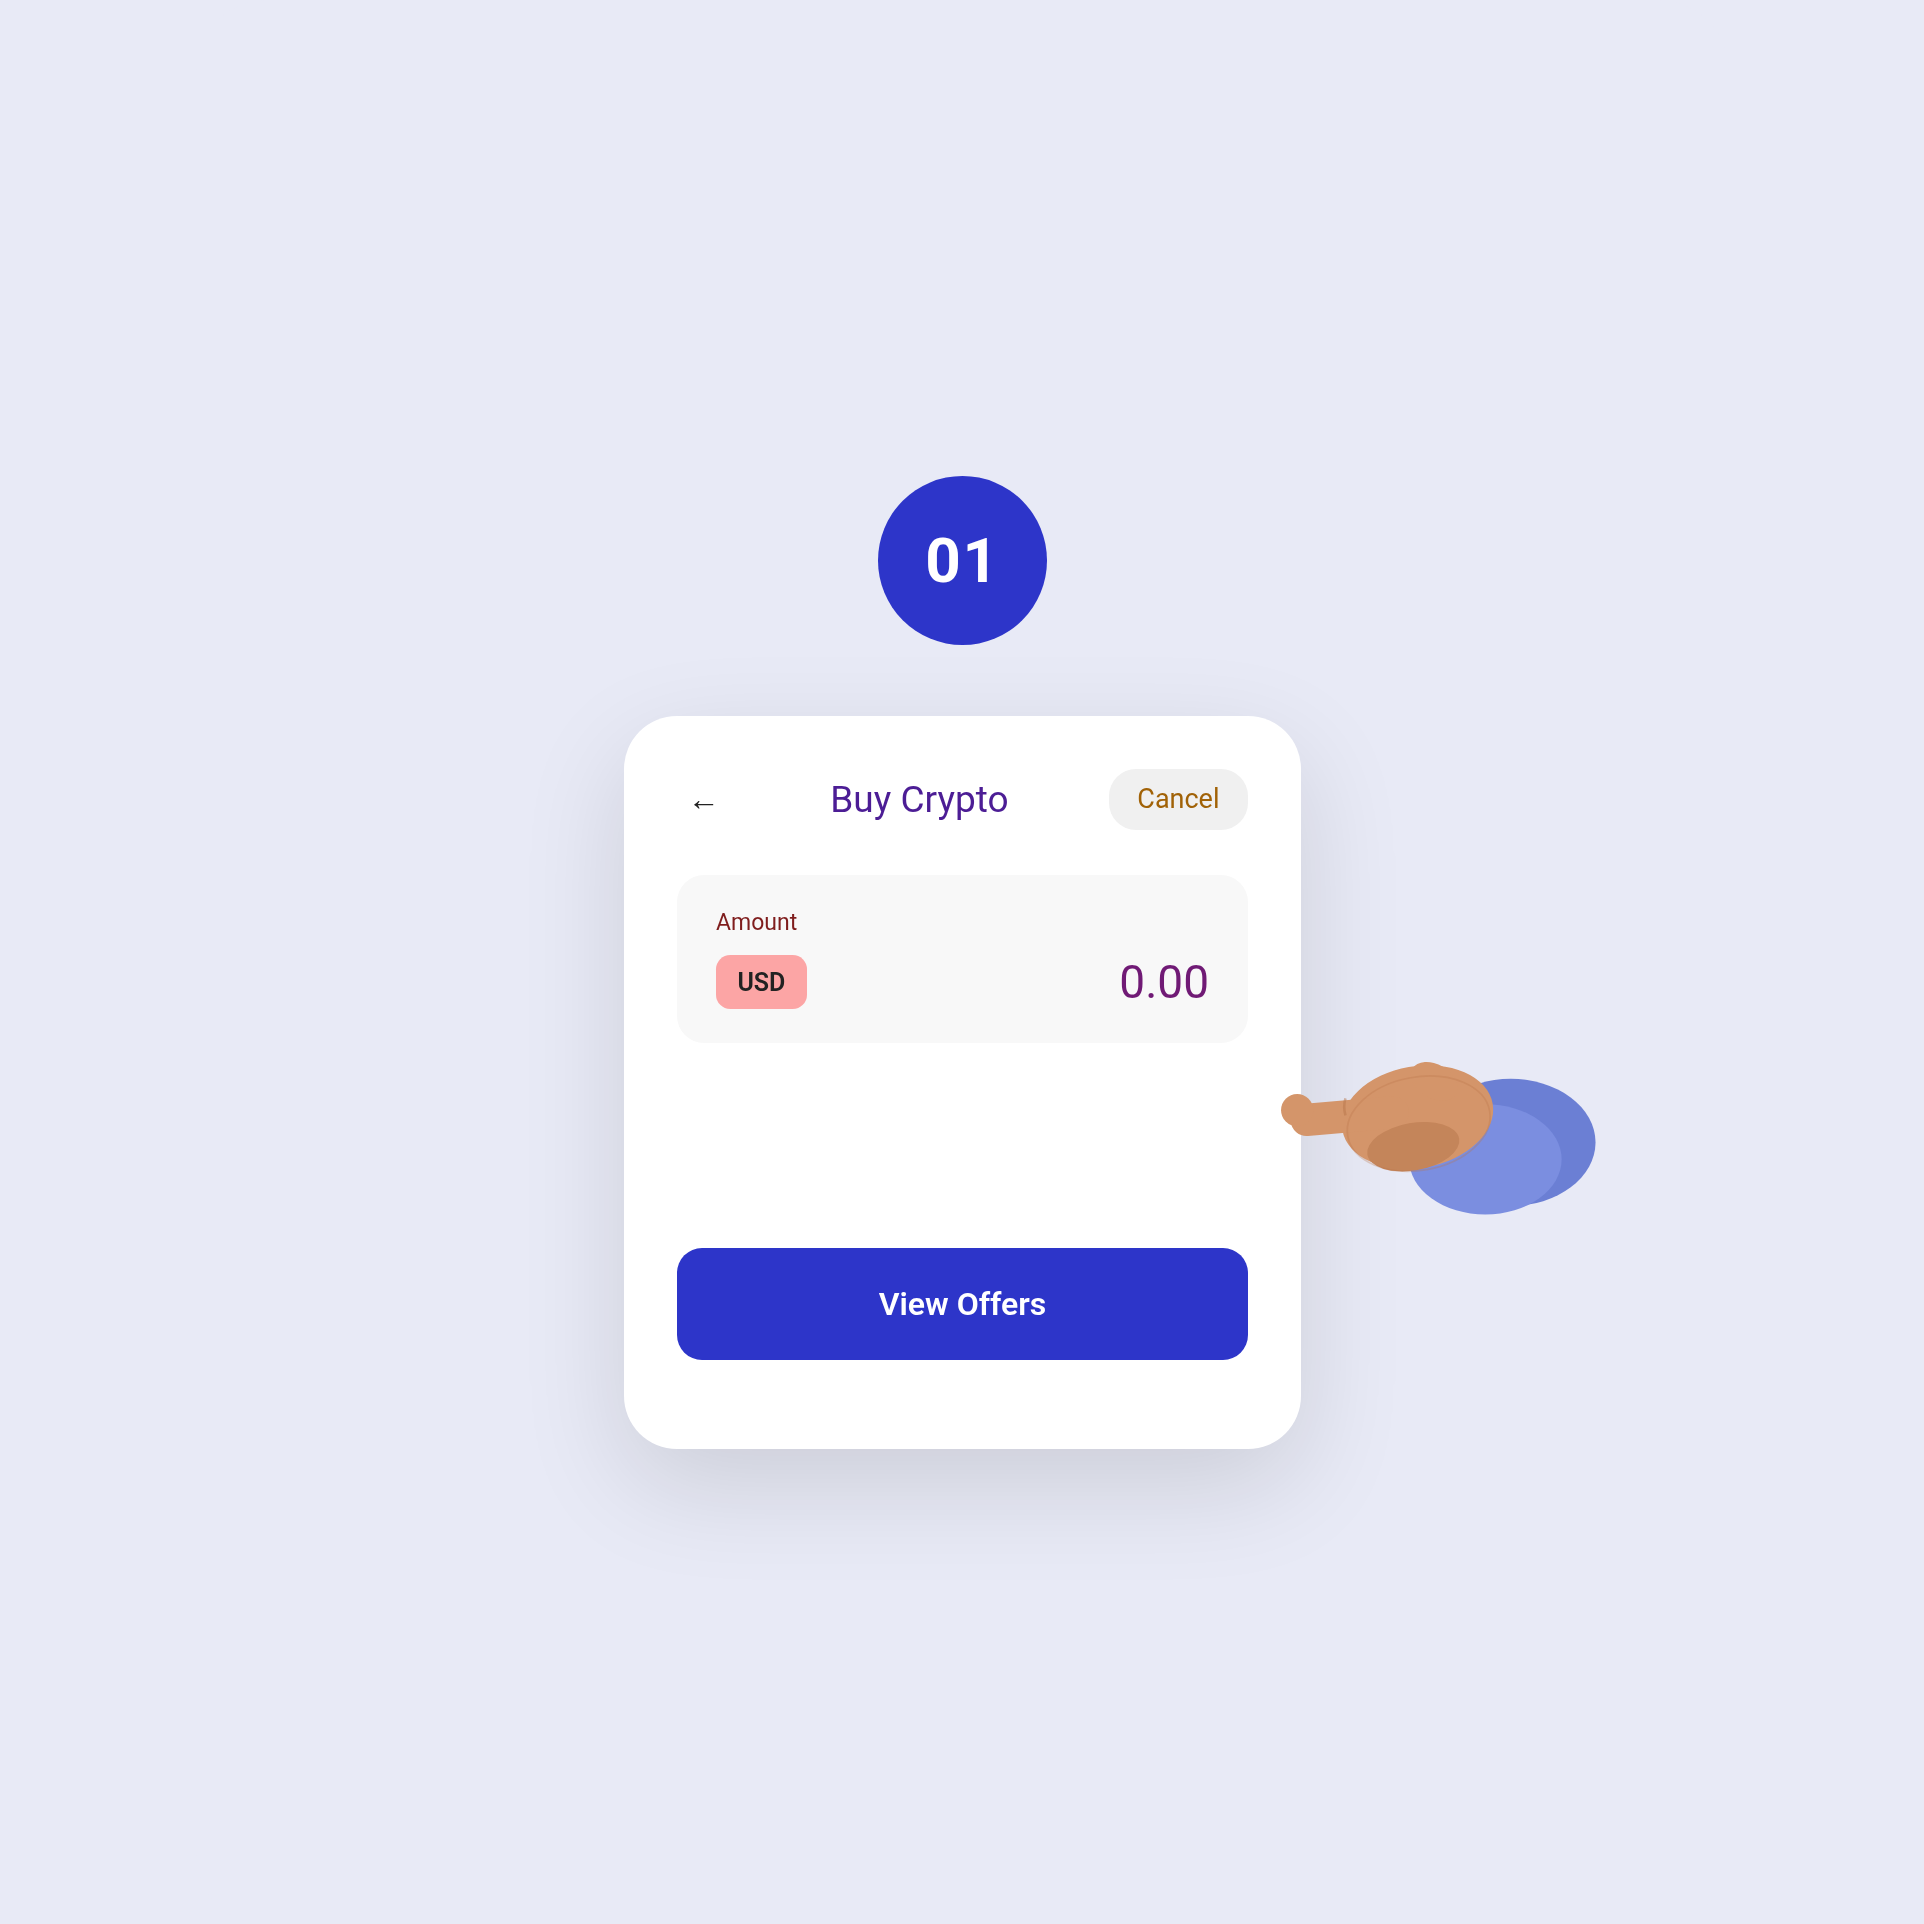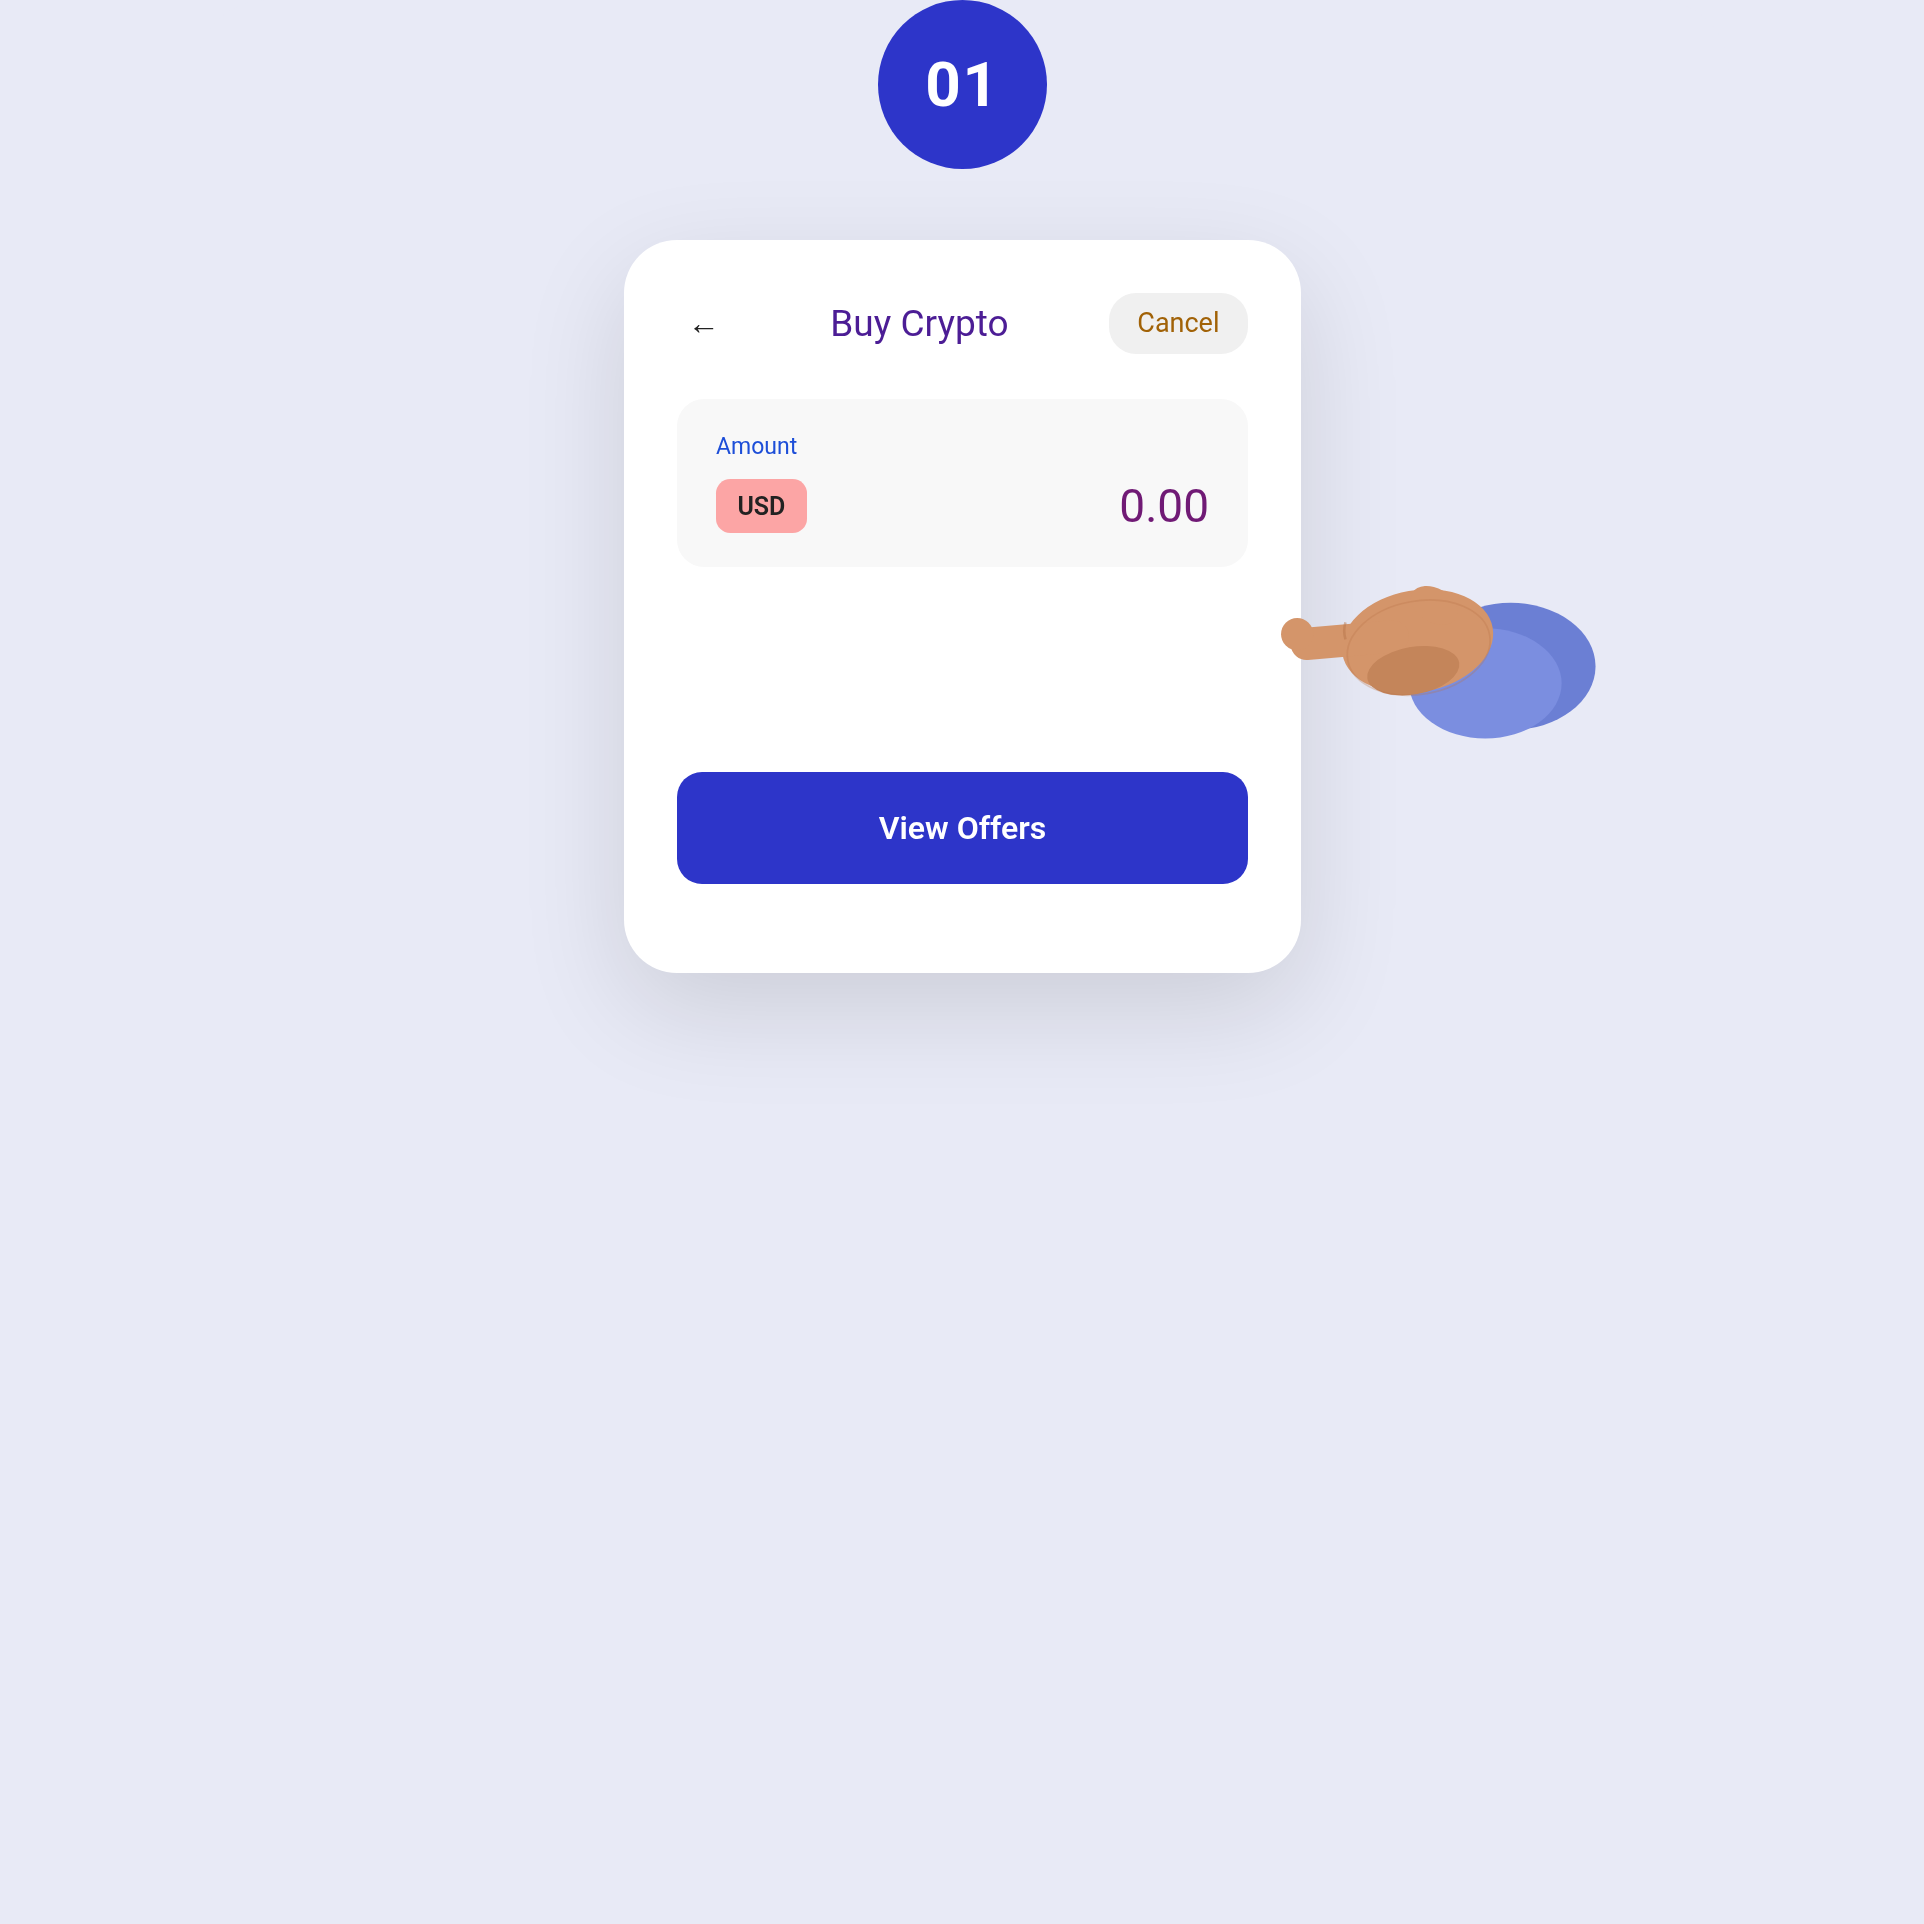--- a/index.html
+++ b/index.html
@@ -21,20 +21,21 @@
     }
 
     .outer-container {
       width: 1533px;
       height: 1925px;
       background: #e8eaf6;
       border-radius: 71px;
       display: flex;
       flex-direction: column;
       align-items: center;
+      justify-content: center;
       position: relative;
     }
 
     .step-badge {
       width: 169px;
       height: 169px;
       background: #2d35c9;
       border-radius: 50%;
       display: flex;
       align-items: center;
@@ -108,21 +109,21 @@
 
     .section-card {
       background: #f8f8f8;
       border-radius: 27px;
       padding: 34px 39px;
       margin-bottom: 27px;
     }
 
     .section-label {
       font-size: 23px;
-      color: #1d4ed8;
+      color: #7f1d1d;
       margin-bottom: 19.6px;
     }
 
     .amount-row {
       display: flex;
       align-items: center;
       justify-content: space-between;
     }
 
     .currency-badge {

